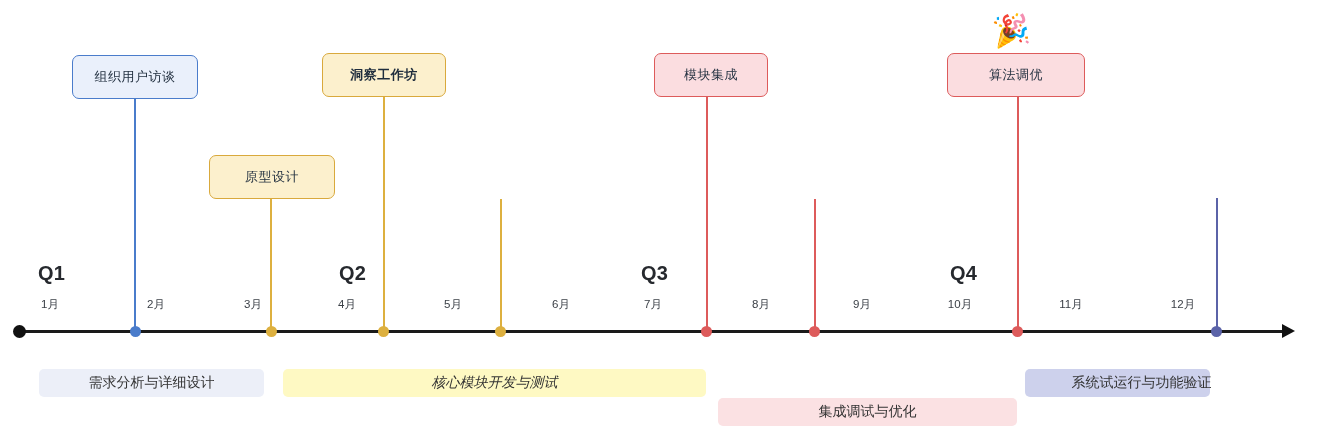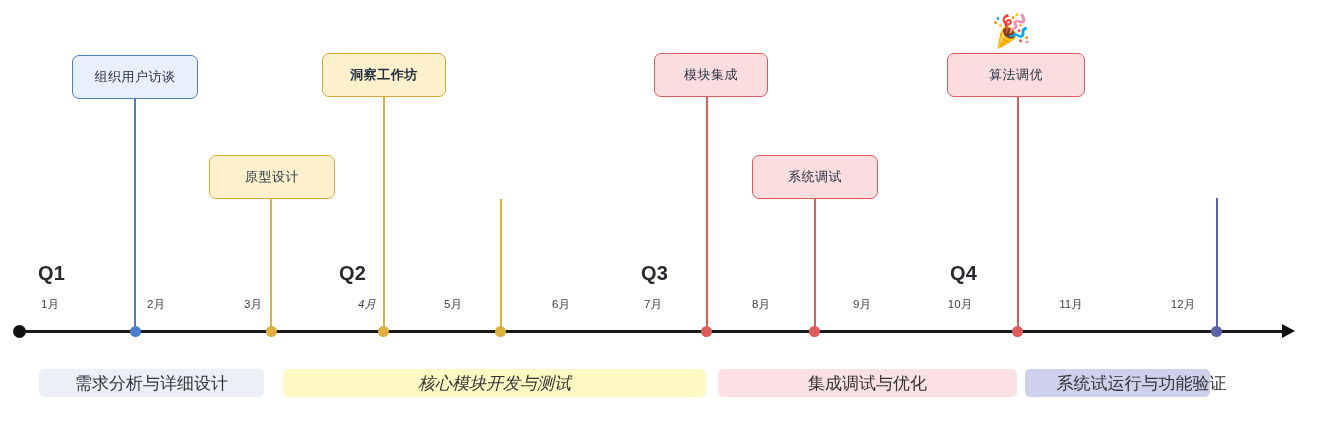--- a/index.html
+++ b/index.html
@@ -68,21 +68,21 @@
     position:absolute;top:297px;
     font-size:11.5px;color:#3a3f46;
     text-align:center;
   }
 
   
   .phase{
     position:absolute;top:369px;height:28px;
     box-sizing:border-box;border-radius:5px;
     display:flex;align-items:center;justify-content:center;
-    font-size:17px;color:#333;white-space:nowrap;
+    font-size:14px;color:#333;white-space:nowrap;
     z-index:3;
   }
   .phase.pblue  {background:#eceff8;}
   .phase.pyellow{background:#fef9c3;font-style:italic;}
   .phase.pred   {background:#fbe1e3;}
   .phase.ppurple{background:#cdd1ec;}
 
   
   #popper{
     position:absolute;left:993px;top:16px;
@@ -100,21 +100,21 @@
   <div id="axis-arrow"></div>
 
   <div class="quarter" style="left:38px;">Q1</div>
   <div class="quarter" style="left:339px;">Q2</div>
   <div class="quarter" style="left:641px;">Q3</div>
   <div class="quarter" style="left:950px;">Q4</div>
 
   <div class="month" style="left:31px;width:38px;">1月</div>
   <div class="month" style="left:137px;width:38px;">2月</div>
   <div class="month" style="left:234px;width:38px;">3月</div>
-  <div class="month" style="left:348px;width:38px;font-style:italic;">4月</div>
+  <div class="month" style="left:328px;width:38px;">4月</div>
   <div class="month" style="left:434px;width:38px;">5月</div>
   <div class="month" style="left:542px;width:38px;">6月</div>
   <div class="month" style="left:634px;width:38px;">7月</div>
   <div class="month" style="left:742px;width:38px;">8月</div>
   <div class="month" style="left:843px;width:38px;">9月</div>
   <div class="month" style="left:938px;width:44px;">10月</div>
   <div class="month" style="left:1049px;width:44px;">11月</div>
   <div class="month" style="left:1161px;width:44px;">12月</div>
 
   <div class="stem blue" style="left:134px;top:99px;height:232px;"></div>
@@ -138,41 +138,38 @@
   <div class="stem yellow" style="left:500px;top:199px;height:132px;"></div>
   <div class="dot yellow" style="left:495px;"></div>
 
   <div class="stem red" style="left:706px;top:97px;height:234px;"></div>
   <div class="card red" style="left:654px;top:53px;width:114px;height:44px;">
     <span>模块集成</span>
   </div>
   <div class="dot red" style="left:701px;"></div>
 
   <div class="stem red" style="left:814px;top:199px;height:132px;"></div>
-  <div class="card red" style="left:752px;top:155px;width:126px;height:44px;">
-    <span>系统调试</span>
-  </div>
   <div class="dot red" style="left:809px;"></div>
 
   <div class="stem red" style="left:1017px;top:97px;height:234px;"></div>
   <div class="card red" style="left:947px;top:53px;width:138px;height:44px;">
     <span>算法调优</span>
   </div>
   <div id="popper">🎉</div>
   <div class="dot red" style="left:1012px;"></div>
 
   <div class="stem purple" style="left:1216px;top:198px;height:133px;"></div>
   <div class="dot purple" style="left:1211px;"></div>
 
   <div class="phase pblue" style="left:39px;width:225px;">
     <span>需求分析与详细设计</span>
   </div>
   <div class="phase pyellow" style="left:283px;width:423px;">
     <span>核心模块开发与测试</span>
   </div>
-  <div class="phase pred" style="left:718px;width:299px;">
+  <div class="phase pred" style="left:718px;width:299px;margin-top:29px;">
     <span>集成调试与优化</span>
   </div>
   <div class="phase ppurple" style="left:1025px;width:185px;padding-left:48px;">
     <span>系统试运行与功能验证</span>
   </div>
 
 </div>
 
 </body></html>

